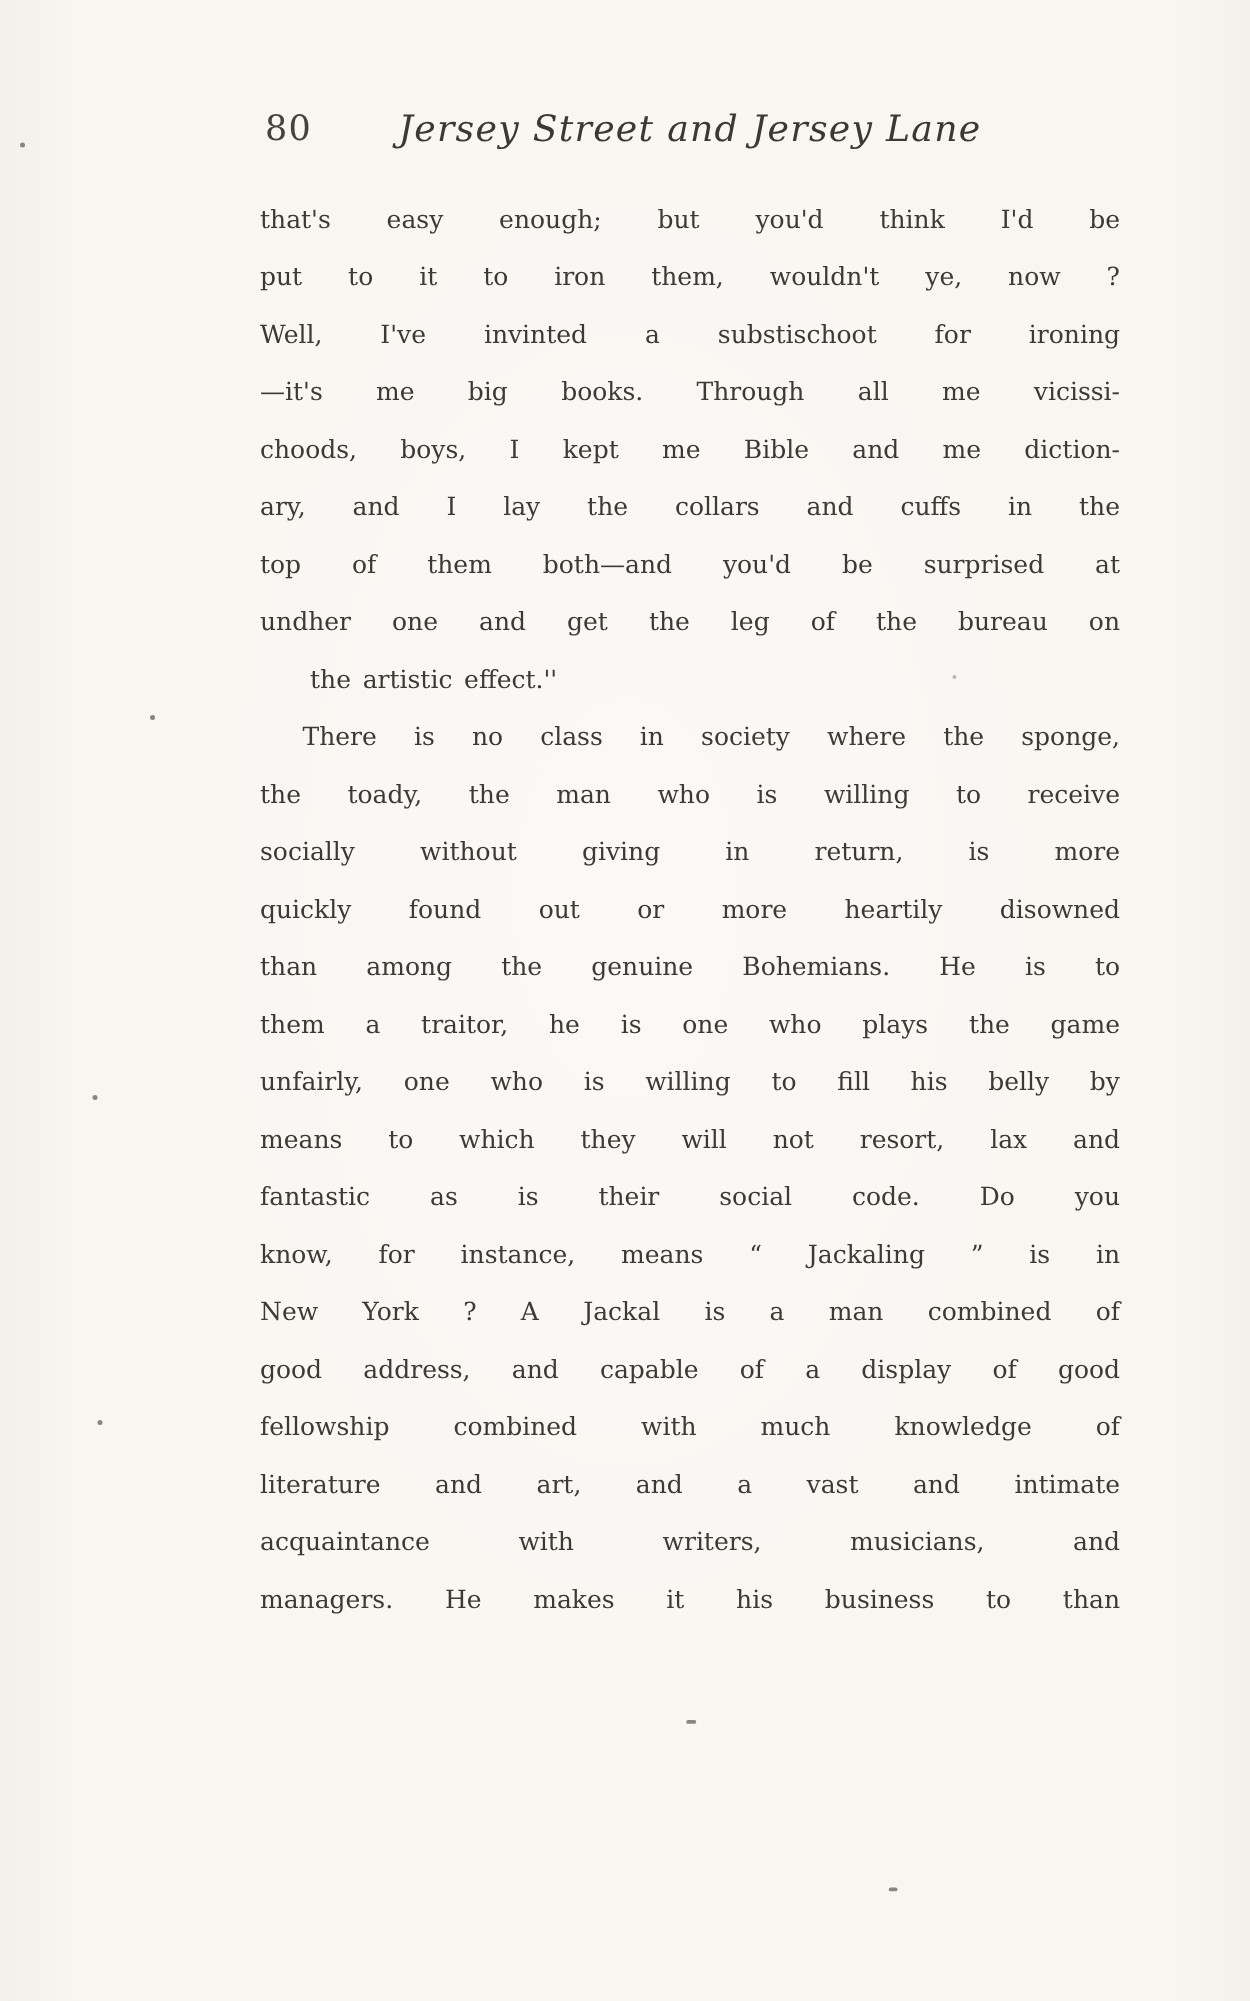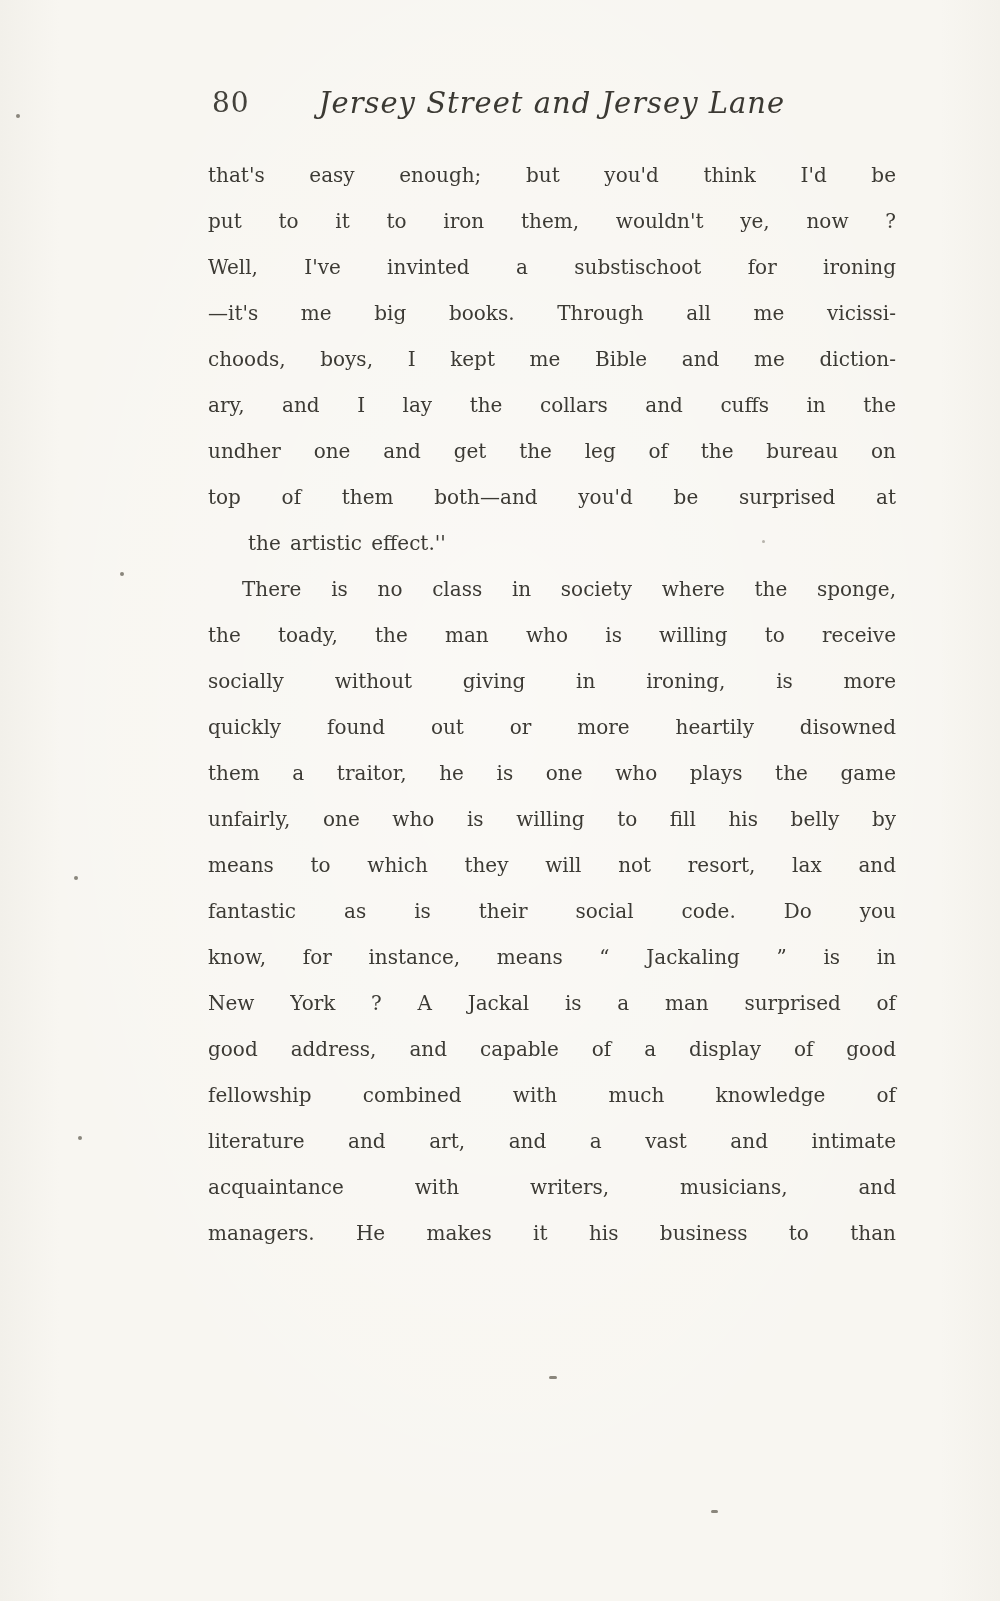--- a/index.html
+++ b/index.html
@@ -97,35 +97,36 @@
   </div>
 
   <div class="text-block">
       <div class="paragraph">
         <div class="line">that's easy enough; but you'd think I'd be</div>
         <div class="line">put to it to iron them, wouldn't ye, now ?</div>
         <div class="line">Well, I've invinted a substischoot for ironing</div>
         <div class="line">—it's me big books.  Through all me vicissi-</div>
         <div class="line">choods, boys, I kept me Bible and me diction-</div>
         <div class="line">ary, and I lay the collars and cuffs in the</div>
+        <div class="line">top of them both—and you'd be surprised at</div>
         <div class="line">undher one and get the leg of the bureau on</div>
-        <div class="line">top of them both—and you'd be surprised at</div>
         <div class="line last">the artistic effect.''</div>
       </div>
       <div class="paragraph">
         <div class="line indent">There is no class in society where the sponge,</div>
         <div class="line">the toady, the man who is willing to receive</div>
-        <div class="line">socially without giving in ironing, is more</div>
+        <div class="line">socially without giving in return, is more</div>
         <div class="line">quickly found out or more heartily disowned</div>
+        <div class="line">than among the genuine Bohemians.  He is to</div>
         <div class="line">them a traitor, he is one who plays the game</div>
         <div class="line">unfairly, one who is willing to fill his belly by</div>
         <div class="line">means to which they will not resort, lax and</div>
         <div class="line">fantastic as is their social code.  Do you</div>
         <div class="line">know, for instance, means “ Jackaling ” is in</div>
-        <div class="line">New York ?  A Jackal is a man surprised of</div>
+        <div class="line">New York ?  A Jackal is a man combined of</div>
         <div class="line">good address, and capable of a display of good</div>
         <div class="line">fellowship combined with much knowledge of</div>
         <div class="line">literature and art, and a vast and intimate</div>
         <div class="line">acquaintance with writers, musicians, and</div>
         <div class="line">managers.  He makes it his business to than</div>
       </div>
     </div>
 
   <div class="speck s1"></div>
   <div class="speck s2"></div>

